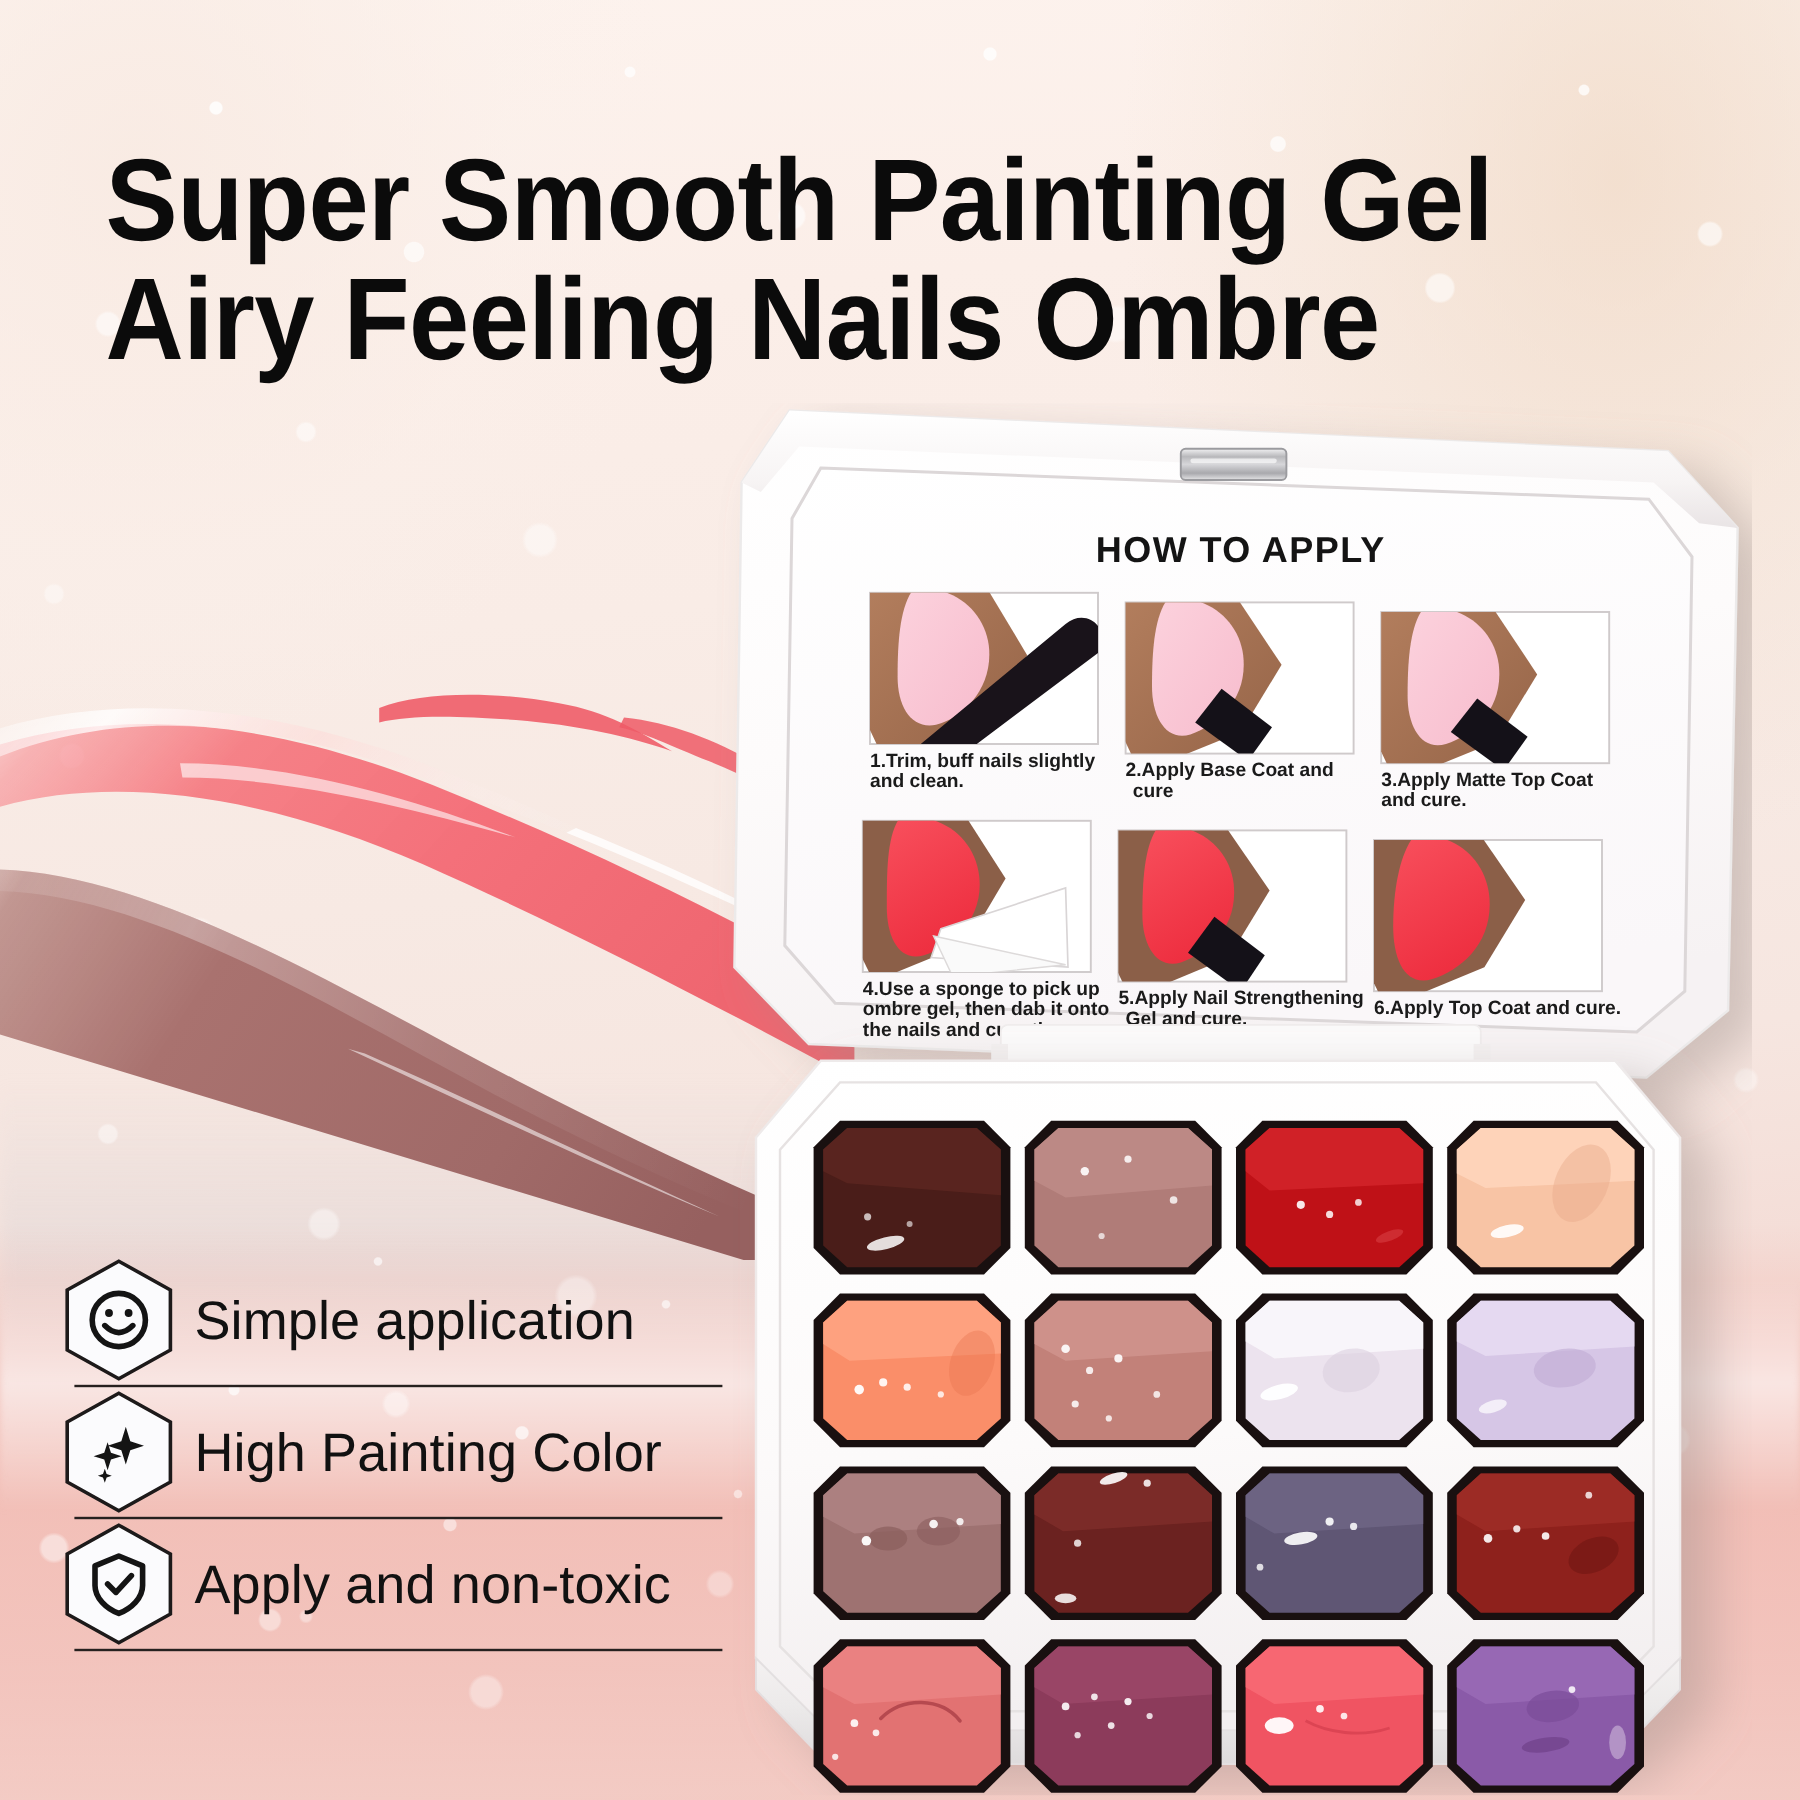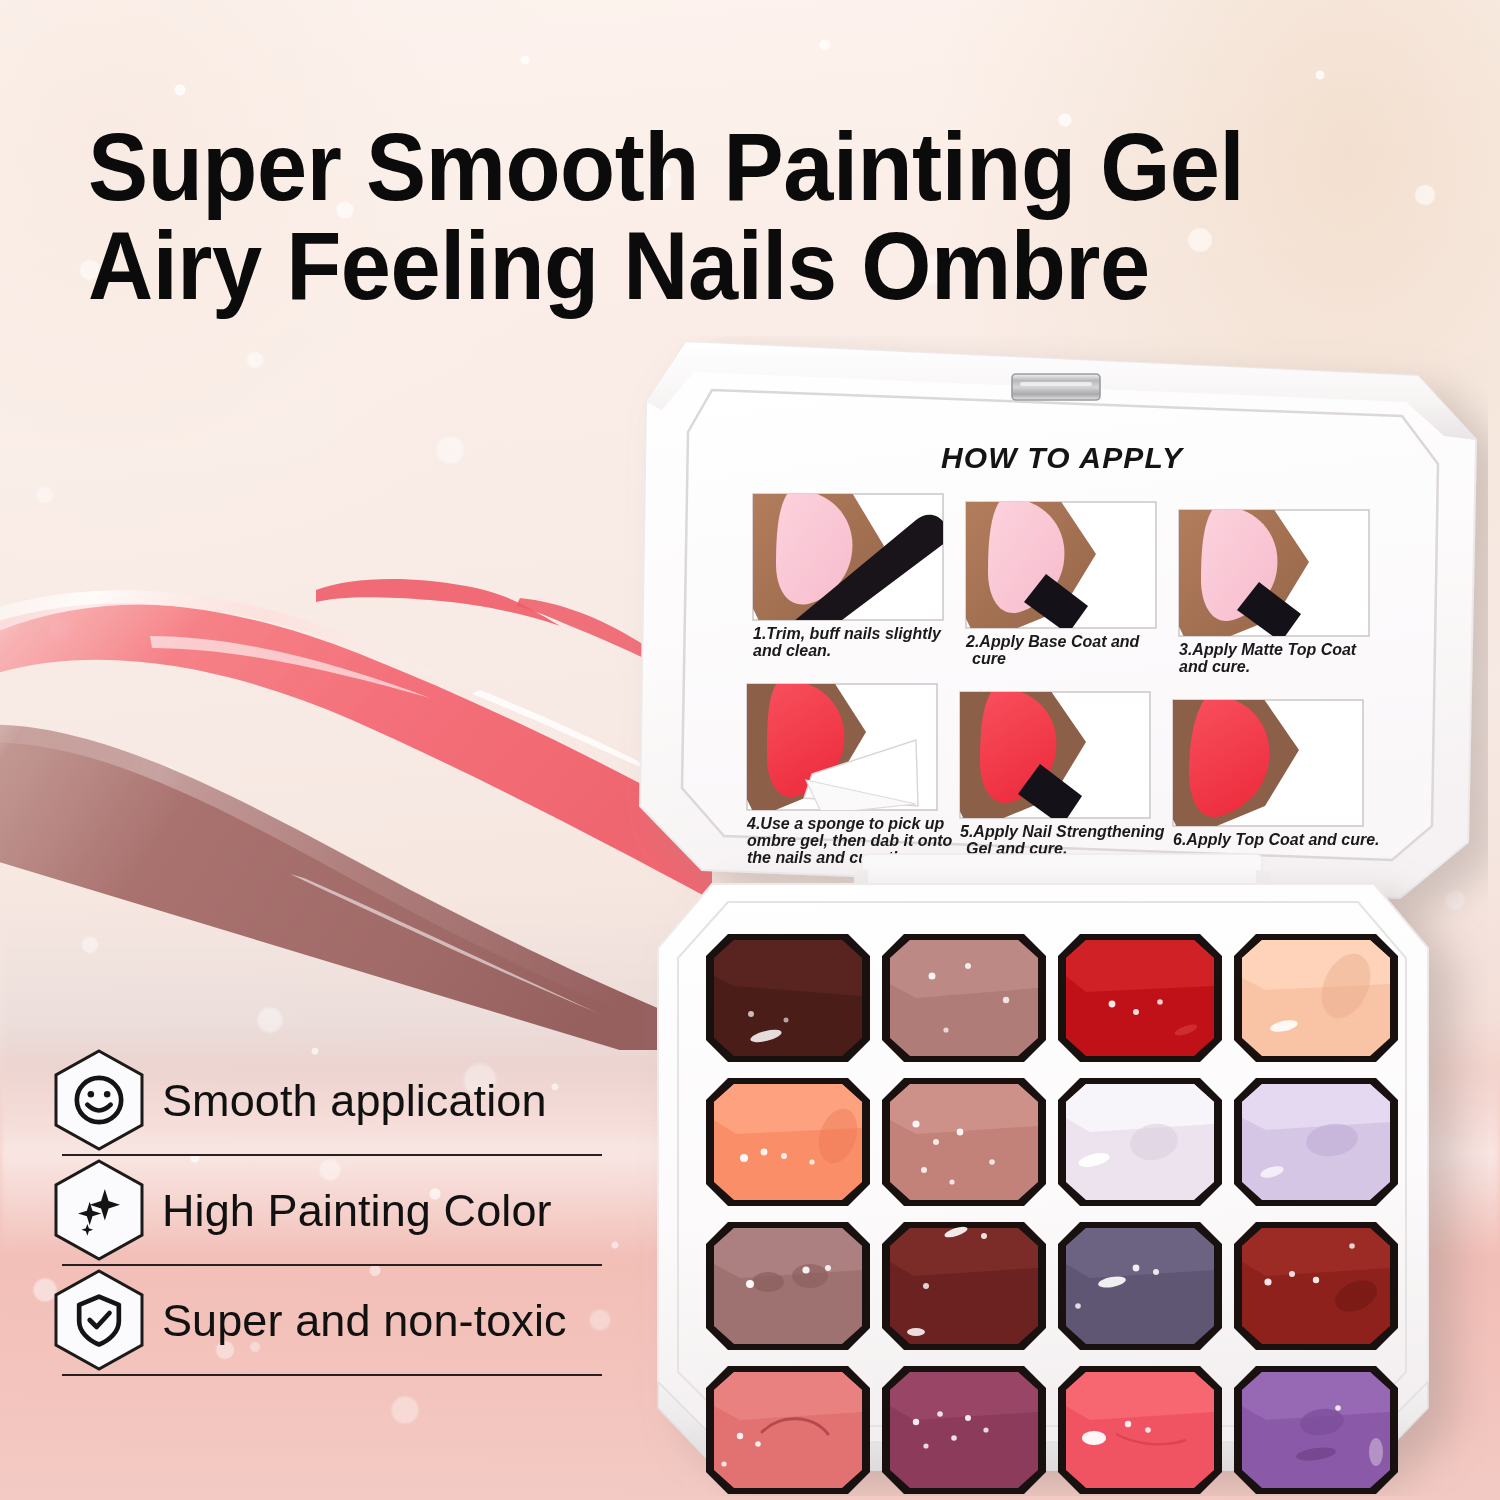--- a/index.html
+++ b/index.html
@@ -223,26 +223,25 @@
   .feat-rule {
     height: 0;
     border-top: 2px solid #26211f;
     width: 540px;
     margin: 2px 0 2px 10px;
   }
 
   
   .palette {
     position: absolute;
-    left: 616px;
+    left: 588px;
     top: 336px;
     width: 872px;
     height: 1160px;
     z-index: 30;
-    font-style: italic;
   }
   .palette svg { display: block; }
 </style>
 </head>
 <body>
 
 <div id="stage">
 
   <div class="bg-base"></div>
   <div class="bg-warm-right"></div>
@@ -351,21 +350,21 @@
         <svg class="hexbg" viewBox="0 0 94 104">
           <polygon points="47,3 90,27 90,77 47,101 4,77 4,27" fill="#fbfbfd" stroke="#1d1a1a" stroke-width="3"></polygon>
         </svg>
         <svg class="glyph" viewBox="0 0 48 48">
           <circle cx="24" cy="24" r="19" fill="none" stroke="#141414" stroke-width="4"></circle>
           <circle cx="17" cy="19" r="2.8" fill="#141414"></circle>
           <circle cx="31" cy="19" r="2.8" fill="#141414"></circle>
           <path d="M14 28 Q24 38 34 28" fill="none" stroke="#141414" stroke-width="4" stroke-linecap="round"></path>
         </svg>
       </div>
-      <div class="feat-label">Smooth application</div>
+      <div class="feat-label">Simple application</div>
     </div>
 
     <div class="feat-rule"></div>
 
     <div class="feat-row">
       <div class="hexbadge">
         <svg class="hexbg" viewBox="0 0 94 104">
           <polygon points="47,3 90,27 90,77 47,101 4,77 4,27" fill="#fbfbfd" stroke="#1d1a1a" stroke-width="3"></polygon>
         </svg>
         <svg class="glyph" viewBox="0 0 48 48">
@@ -382,21 +381,21 @@
     <div class="feat-row">
       <div class="hexbadge">
         <svg class="hexbg" viewBox="0 0 94 104">
           <polygon points="47,3 90,27 90,77 47,101 4,77 4,27" fill="#fbfbfd" stroke="#1d1a1a" stroke-width="3"></polygon>
         </svg>
         <svg class="glyph" viewBox="0 0 48 48">
           <path d="M24 4 L41 11 L41 25 C41 34 33 41.5 24 45 C15 41.5 7 34 7 25 L7 11 Z" fill="none" stroke="#141414" stroke-width="4" stroke-linejoin="round"></path>
           <path d="M16 24 L22 30 L33 18" fill="none" stroke="#141414" stroke-width="4" stroke-linecap="round" stroke-linejoin="round"></path>
         </svg>
       </div>
-      <div class="feat-label">Super and non-toxic</div>
+      <div class="feat-label">Apply and non-toxic</div>
     </div>
 
     <div class="feat-rule"></div>
   </div>
 
   <div class="palette">
     <svg width="872" height="1160" viewBox="0 0 872 1160">
       <defs>
 
         <filter id="caseShadow" x="-25%" y="-25%" width="160%" height="160%">

